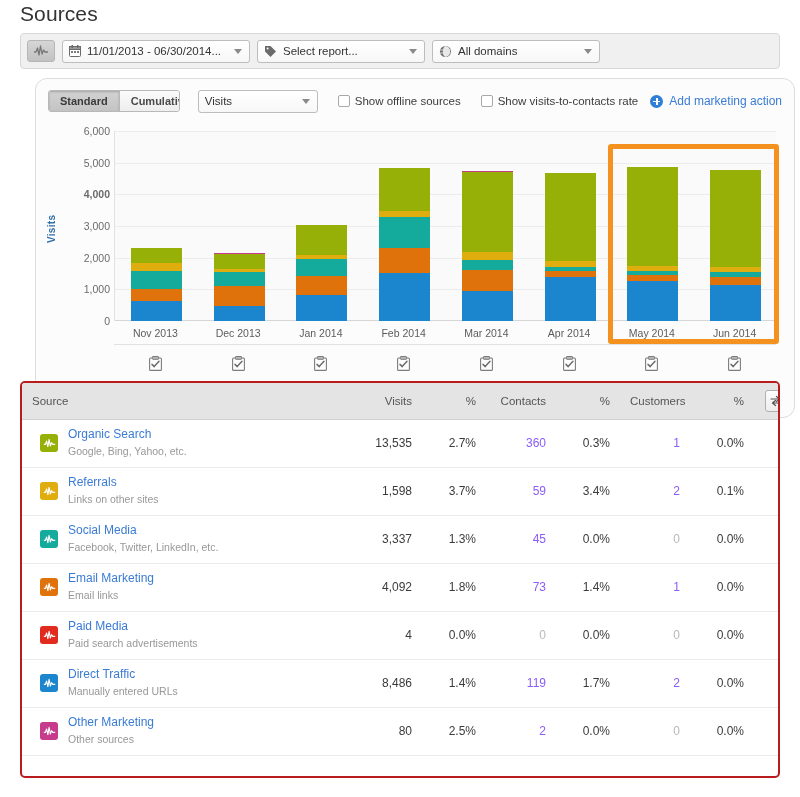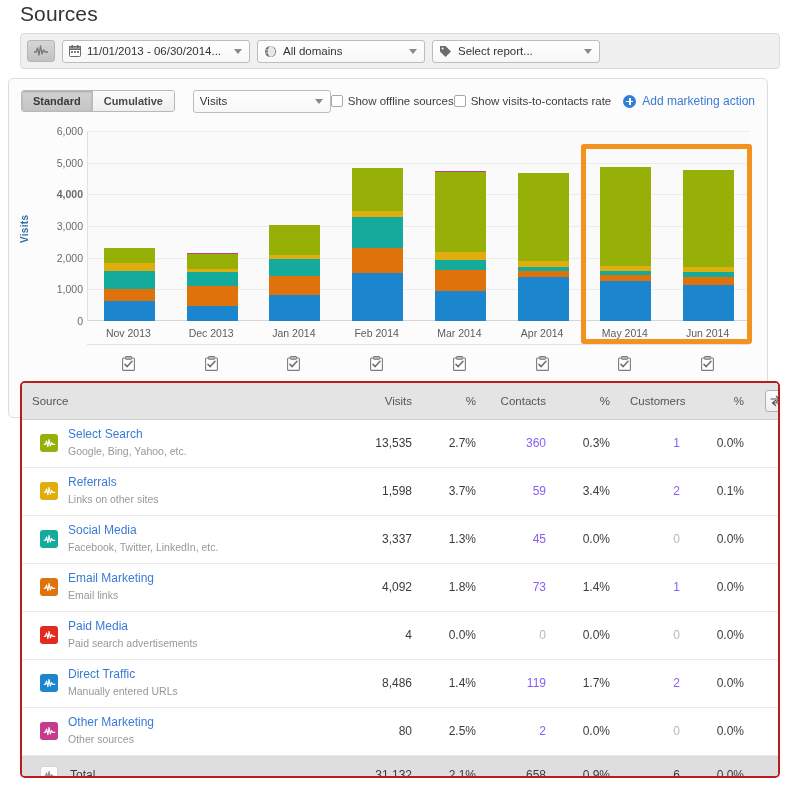--- a/index.html
+++ b/index.html
@@ -56,25 +56,25 @@
     border-left: 4.5px solid transparent;
     border-right: 4.5px solid transparent;
     border-top: 5px solid #8a8a8a;
   }
   #dd-date { width: 188px; }
   #dd-domain { width: 168px; }
   #dd-report { width: 168px; }
 
   
   .chart-card {
-    position: absolute; left: 8px; top: 78px;
+    position: absolute; left: 35px; top: 78px;
     width: 760px; height: 340px;
     background: #fcfcfc;
     border: 1px solid #dcdcdc;
-    border-radius: 5px;
+    border-radius: 12px;
   }
   .chart-controls {
     position: absolute; left: 0; top: 0; right: 0; height: 44px;
     display: flex; align-items: center; padding: 0 12px;
   }
   .segctl {
     display: flex; height: 22px;
     border: 1px solid #b8b8b8; border-radius: 3px; overflow: hidden;
   }
   .segctl .seg {
@@ -85,21 +85,21 @@
   .segctl .seg.active {
     background: linear-gradient(#d2d2d2, #c4c4c4);
     color: #3a3a3a;
     box-shadow: inset 0 1px 2px rgba(0,0,0,.22);
   }
   .segctl .seg + .seg { border-left: 1px solid #b8b8b8; }
 
   #dd-metric { width: 138px; margin-left: 18px; }
   #dd-metric .dd-label { margin-left: 0; }
 
-  .chk-wrap { display: flex; align-items: center; margin-left: 0; text-align: center; }
+  .chk-wrap { display: flex; align-items: center; margin-left: 20px; text-align: center; }
   .chk {
     width: 12px; height: 12px;
     border: 1px solid #a8a8a8; border-radius: 2px;
     background: #fff; margin-right: 5px;
   }
   .chk-label { font-size: 11.5px; color: #3d3d3d; white-space: nowrap; }
 
   .add-action {
     margin-left: auto; display: flex; align-items: center;
     font-size: 12px; color: #3a7bd5; white-space: nowrap; padding-left: 12px;
@@ -244,36 +244,36 @@
         <rect x="2.5" y="0" width="1.5" height="3" fill="#6a6a6a"></rect>
         <rect x="8" y="0" width="1.5" height="3" fill="#6a6a6a"></rect>
         <rect x="2" y="6" width="2" height="2" fill="#7a7a7a"></rect>
         <rect x="5" y="6" width="2" height="2" fill="#7a7a7a"></rect>
         <rect x="8" y="6" width="2" height="2" fill="#7a7a7a"></rect>
       </svg>
       <span class="dd-label">11/01/2013 - 06/30/2014...</span>
       <span class="caret"></span>
     </div>
 
+    <div class="dropdown" id="dd-report">
+      <svg width="13" height="13" viewBox="0 0 13 13">
+        <path d="M1 1h5.5L12 6.5 6.5 12 1 6.5Z" fill="#6b6b6b"></path>
+        <circle cx="3.6" cy="3.6" r="1" fill="#fff"></circle>
+      </svg>
+      <span class="dd-label">Select report...</span>
+      <span class="caret"></span>
+    </div>
+
     <div class="dropdown" id="dd-domain">
       <svg width="13" height="13" viewBox="0 0 13 13">
         <circle cx="6.5" cy="6.5" r="5.6" fill="#6f6f6f"></circle>
         <path d="M6.5 1 A5.6 5.6 0 0 1 6.5 12 A3.2 5.6 0 0 1 6.5 1 Z" fill="#e8e8e8"></path>
         <path d="M1.2 5h10.6M1.2 8h10.6" stroke="#e8e8e8" stroke-width="0.9"></path>
       </svg>
       <span class="dd-label">All domains</span>
-      <span class="caret"></span>
-    </div>
-
-    <div class="dropdown" id="dd-report">
-      <svg width="13" height="13" viewBox="0 0 13 13">
-        <path d="M1 1h5.5L12 6.5 6.5 12 1 6.5Z" fill="#6b6b6b"></path>
-        <circle cx="3.6" cy="3.6" r="1" fill="#fff"></circle>
-      </svg>
-      <span class="dd-label">Select report...</span>
       <span class="caret"></span>
     </div>
   </div>
 
   <div class="chart-card">
 
     <div class="chart-controls">
       <div class="segctl">
         <div class="seg active">Standard</div>
         <div class="seg">Cumulative</div>
@@ -475,21 +475,21 @@
       <tbody id="tbody">
           <tr>
             <td class="c-source">
               <div class="srccell">
                 <span class="src-icon" style="background:#97b008">
                   <svg width="13" height="11" viewBox="0 0 16 12">
                     <polyline points="1,7 3,7 4.5,3 6,10 7.5,1 9,9 10.5,5 12,7 15,7" fill="none" stroke="#ffffff" stroke-width="1.4" stroke-linejoin="round"></polyline>
                   </svg>
                 </span>
                 <span class="src-texts">
-                  <span class="src-name">Select Search</span>
+                  <span class="src-name">Organic Search</span>
                   <span class="src-desc">Google, Bing, Yahoo, etc.</span>
                 </span>
               </div>
             </td>
             <td class="c-num">13,535</td>
             <td class="c-pct">2.7%</td>
             <td class="c-num"><span class="linknum">360</span></td>
             <td class="c-pct">0.3%</td>
             <td class="c-num"><span class="linknum">1</span></td>
             <td class="c-pct">0.0%</td>
@@ -620,36 +620,17 @@
               </div>
             </td>
             <td class="c-num">80</td>
             <td class="c-pct">2.5%</td>
             <td class="c-num"><span class="linknum">2</span></td>
             <td class="c-pct">0.0%</td>
             <td class="c-num"><span class="zeronum">0</span></td>
             <td class="c-pct">0.0%</td>
             <td></td>
           </tr>
-          <tr class="total-row">
-            <td class="c-source">
-              <div class="srccell">
-                <span class="src-icon">
-                  <svg width="13" height="11" viewBox="0 0 16 12">
-                    <polyline points="1,7 3,7 4.5,3 6,10 7.5,1 9,9 10.5,5 12,7 15,7" fill="none" stroke="#8c8c8c" stroke-width="1.4" stroke-linejoin="round"></polyline>
-                  </svg>
-                </span>
-                <span class="total-label">Total</span>
-              </div>
-            </td>
-            <td class="c-num">31,132</td>
-            <td class="c-pct">2.1%</td>
-            <td class="c-num">658</td>
-            <td class="c-pct">0.9%</td>
-            <td class="c-num">6</td>
-            <td class="c-pct">0.0%</td>
-            <td></td>
-          </tr>
         </tbody>
     </table>
   </div>
 
 </div>
 
 </body></html>

